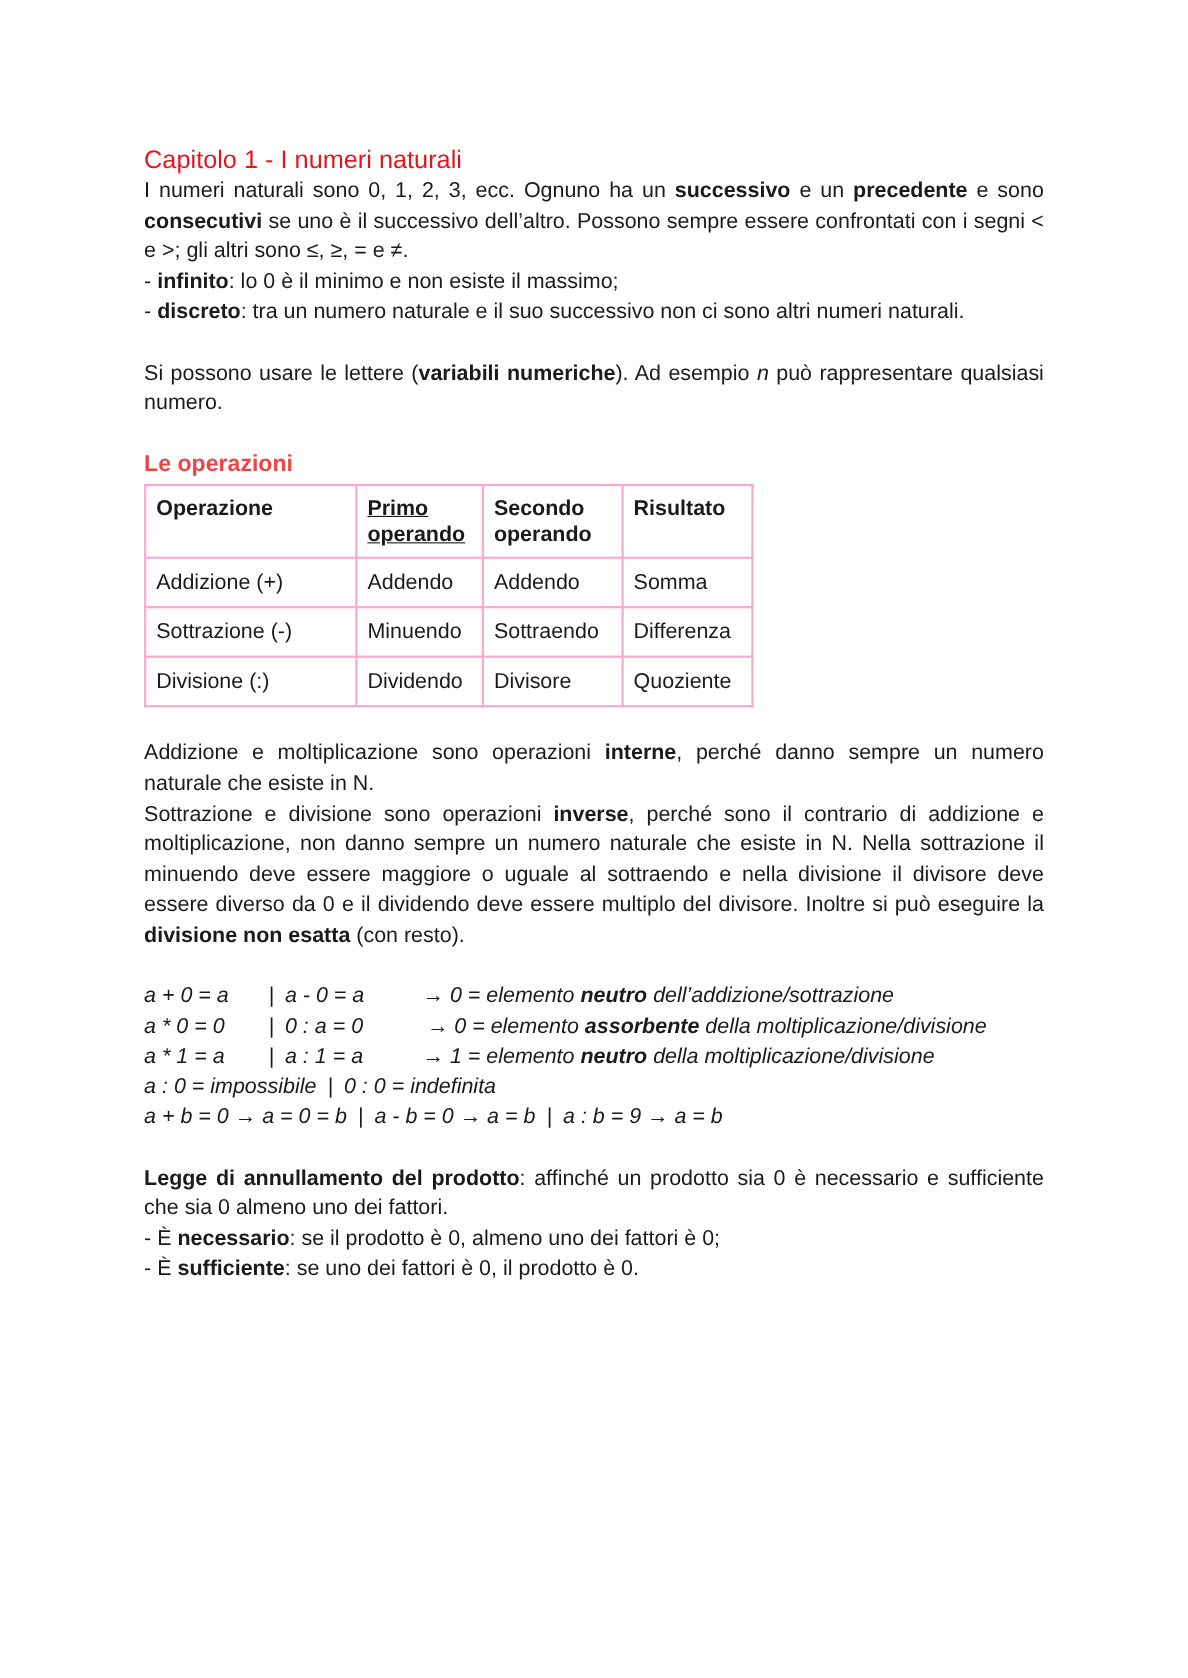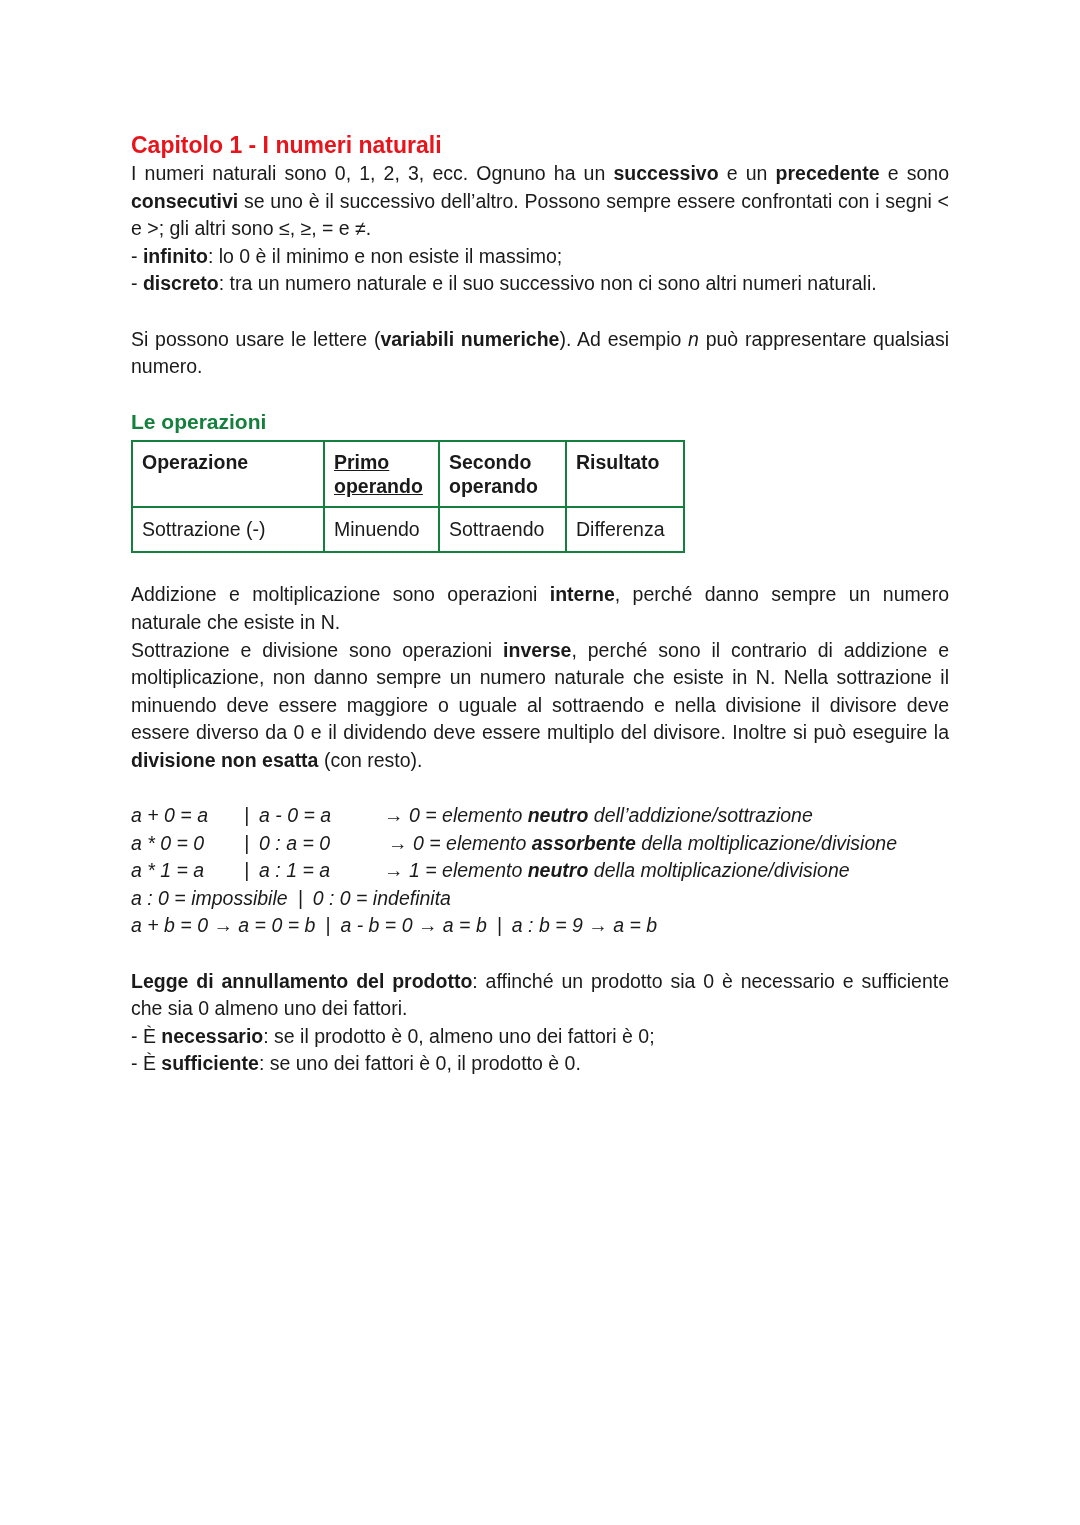--- a/index.html
+++ b/index.html
@@ -1,26 +1,26 @@
 <!DOCTYPE html>
 <html><head>
 <meta charset="utf-8">
 <style>
   html, body { margin: 0; padding: 0; background: #ffffff; }
   body { width: 1080px; height: 1525px; position: relative; overflow: hidden;
          font-family: "Liberation Sans", "DejaVu Sans", sans-serif; color: #1a1a1a; }
   .page { position: absolute; left: 131px; top: 130px; width: 818px; font-size: 19.5px; line-height: 27.6px; }
-  .title { color: #e8141c; font-weight: bold; font-size: 23px; line-height: 30px; margin: 0 0 0 0; }
-  .subtitle { color: #15803d; font-weight: bold; font-size: 21px; line-height: 28px; margin: 0 0 4px 0; }
+  .title { color: #e8141c; font-weight: normal; font-size: 23px; line-height: 30px; margin: 0 0 0 0; }
+  .subtitle { color: #ef4444; font-weight: bold; font-size: 21px; line-height: 28px; margin: 0 0 4px 0; }
   p { margin: 0; text-align: justify; }
   .gap { height: 27.6px; }
   b { font-weight: bold; }
   i { font-style: italic; }
   table.ops { border-collapse: collapse; margin-top: 2px; font-size: 19.5px; }
-  table.ops td { border: 2px solid #15803d; padding: 8px 9px 8px 9px; vertical-align: top; line-height: 24px; }
+  table.ops td { border: 2px solid #f9a8d4; padding: 8px 9px 8px 9px; vertical-align: top; line-height: 24px; }
   table.ops tr.head td { font-weight: bold; height: 48px; }
   table.ops tr.row td { height: 26px; padding-top: 9px; padding-bottom: 8px; }
   .c1 { width: 172px; } .c2 { width: 95px; text-decoration: underline; } .c3 { width: 107px; } .c4 { width: 98px; }
   .rules { margin-top: 0; }
   .rule-line { display: flex; white-space: pre; height: 27.6px; font-style: italic; }
   .sep { display: inline-block; padding: 0 10px; }
   .nojust { text-align: left; }
 </style>
 </head>
 <body>
@@ -46,24 +46,36 @@
 
   <table class="ops">
     <tbody>
         <tr class="head">
       <td class="c1">Operazione</td>
       <td class="c2">Primo operando</td>
       <td class="c3">Secondo operando</td>
       <td class="c4">Risultato</td>
     </tr>
     <tr class="row">
+      <td>Addizione (+)</td>
+      <td>Addendo</td>
+      <td>Addendo</td>
+      <td>Somma</td>
+    </tr>
+    <tr class="row">
       <td>Sottrazione (-)</td>
       <td>Minuendo</td>
       <td>Sottraendo</td>
       <td>Differenza</td>
+    </tr>
+    <tr class="row">
+      <td>Divisione (:)</td>
+      <td>Dividendo</td>
+      <td>Divisore</td>
+      <td>Quoziente</td>
     </tr>
   </tbody>
     </table>
 
   <div class="gap" style="height:28px"></div>
 
   <p><span>Addizione e moltiplicazione sono operazioni </span><b>interne</b><span>, perché danno sempre un numero naturale che esiste in N.</span></p>
 
   <p><span>Sottrazione e divisione sono operazioni </span><b>inverse</b><span>, perché sono il contrario di addizione e moltiplicazione, non danno sempre un numero naturale che esiste in N. Nella sottrazione il minuendo deve essere maggiore o uguale al sottraendo e nella divisione il divisore deve essere diverso da 0 e il dividendo deve essere multiplo del divisore. Inoltre si può eseguire la </span><b>divisione non esatta</b><span> (con resto).</span></p>
 

